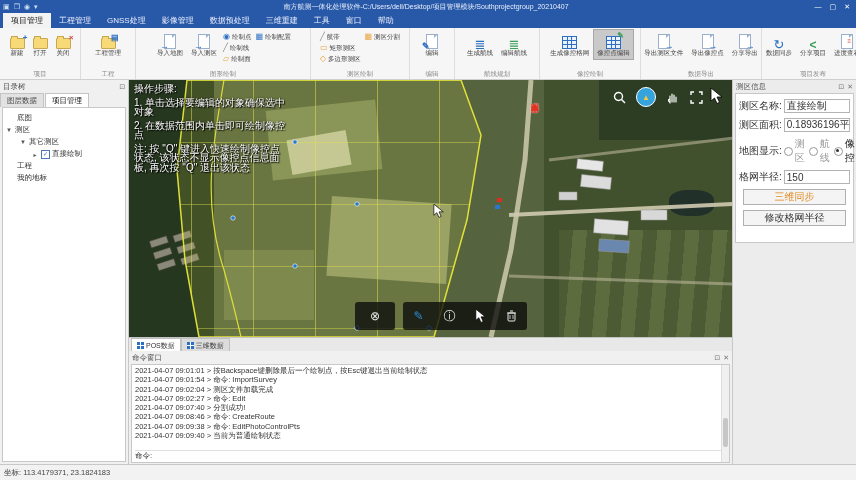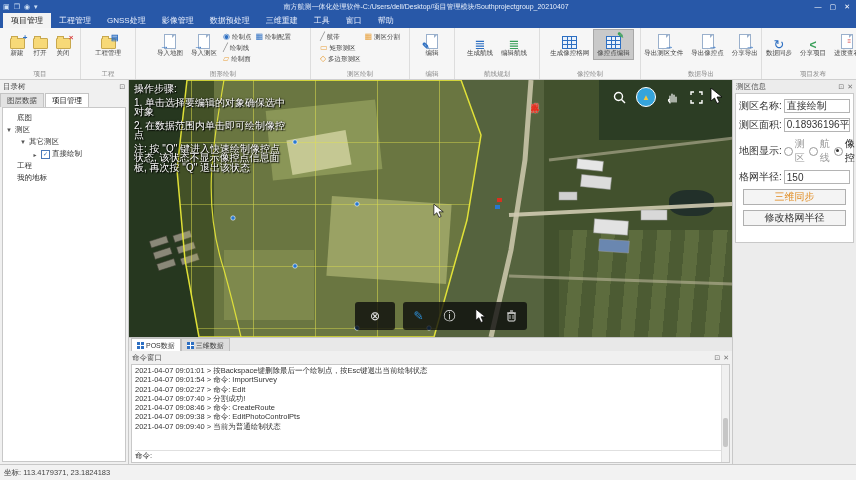--- a/index.html
+++ b/index.html
@@ -540,20 +540,21 @@
         <div class="panel-head">
           <span>命令窗口</span>
           <span class="hicons">
               <span>⊡</span>
               <span>✕</span>
             </span>
         </div>
         <div class="cmd-body">
           <div class="cmd-line">2021-04-07 09:01:01 &gt; 按Backspace键删除最后一个绘制点，按Esc键退出当前绘制状态</div>
           <div class="cmd-line">2021-04-07 09:01:54 &gt; 命令: ImportSurvey</div>
+          <div class="cmd-line">2021-04-07 09:02:04 &gt; 测区文件加载完成</div>
           <div class="cmd-line">2021-04-07 09:02:27 &gt; 命令: Edit</div>
           <div class="cmd-line">2021-04-07 09:07:40 &gt; 分割成功!</div>
           <div class="cmd-line">2021-04-07 09:08:46 &gt; 命令: CreateRoute</div>
           <div class="cmd-line">2021-04-07 09:09:38 &gt; 命令: EditPhotoControlPts</div>
           <div class="cmd-line">2021-04-07 09:09:40 &gt; 当前为普通绘制状态</div>
           <div class="cmd-prompt">命令:</div>
           <div class="cmd-scroll">
               <div class="thumb"></div>
             </div>
         </div>

